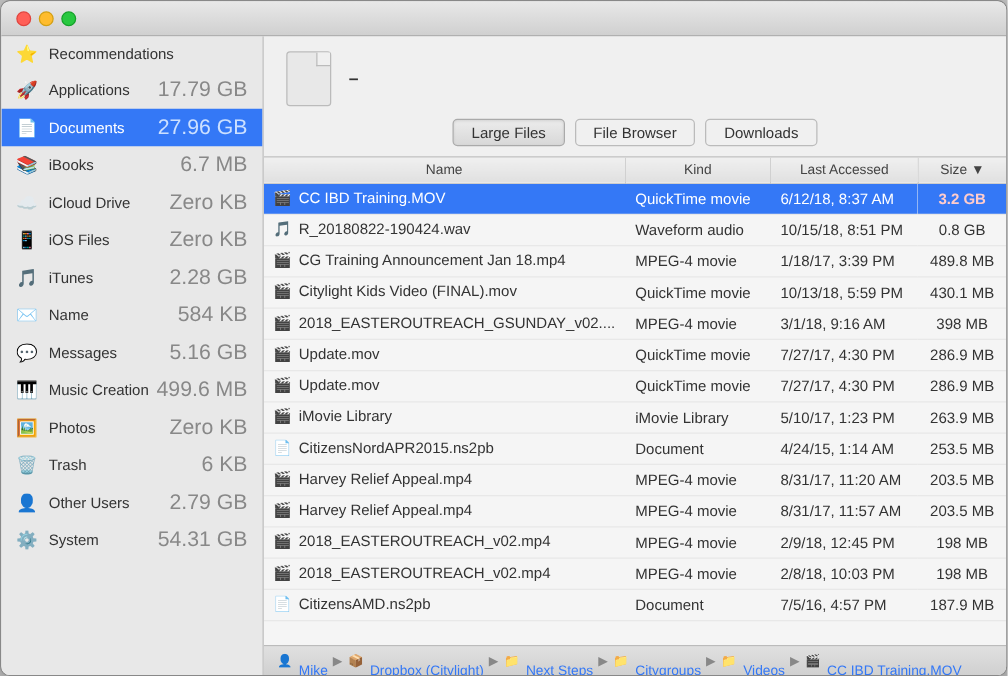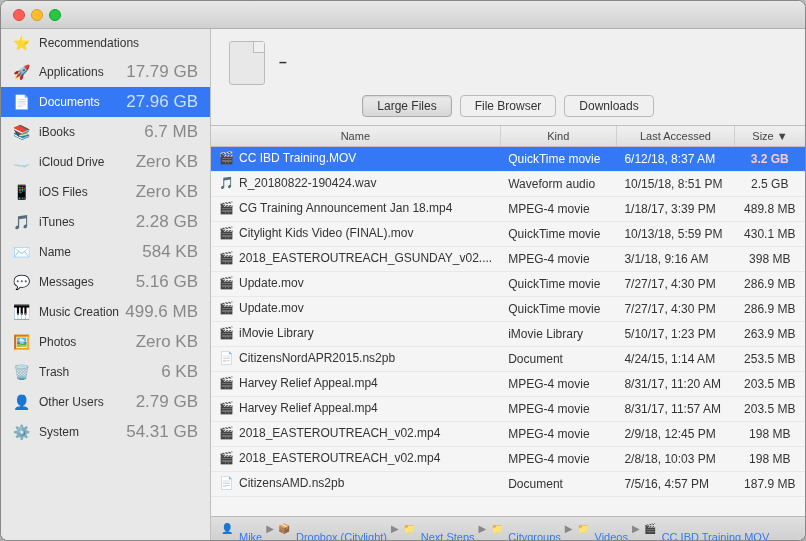--- a/index.html
+++ b/index.html
@@ -405,21 +405,21 @@
           <tr class="selected">
                 <td class="col-name"><span class="file-row-icon">🎬</span>CC IBD Training.MOV</td>
                 <td class="col-kind">QuickTime movie</td>
                 <td class="col-accessed">6/12/18, 8:37 AM</td>
                 <td class="col-size"><span class="size-highlight">3.2 GB</span></td>
               </tr>
               <tr class="">
                 <td class="col-name"><span class="file-row-icon">🎵</span>R_20180822-190424.wav</td>
                 <td class="col-kind">Waveform audio</td>
                 <td class="col-accessed">10/15/18, 8:51 PM</td>
-                <td class="col-size">2.5 GB</td>
+                <td class="col-size">0.8 GB</td>
               </tr>
               <tr class="">
                 <td class="col-name"><span class="file-row-icon">🎬</span>CG Training Announcement Jan 18.mp4</td>
                 <td class="col-kind">MPEG-4 movie</td>
                 <td class="col-accessed">1/18/17, 3:39 PM</td>
                 <td class="col-size">489.8 MB</td>
               </tr>
               <tr class="">
                 <td class="col-name"><span class="file-row-icon">🎬</span>Citylight Kids Video (FINAL).mov</td>
                 <td class="col-kind">QuickTime movie</td>

